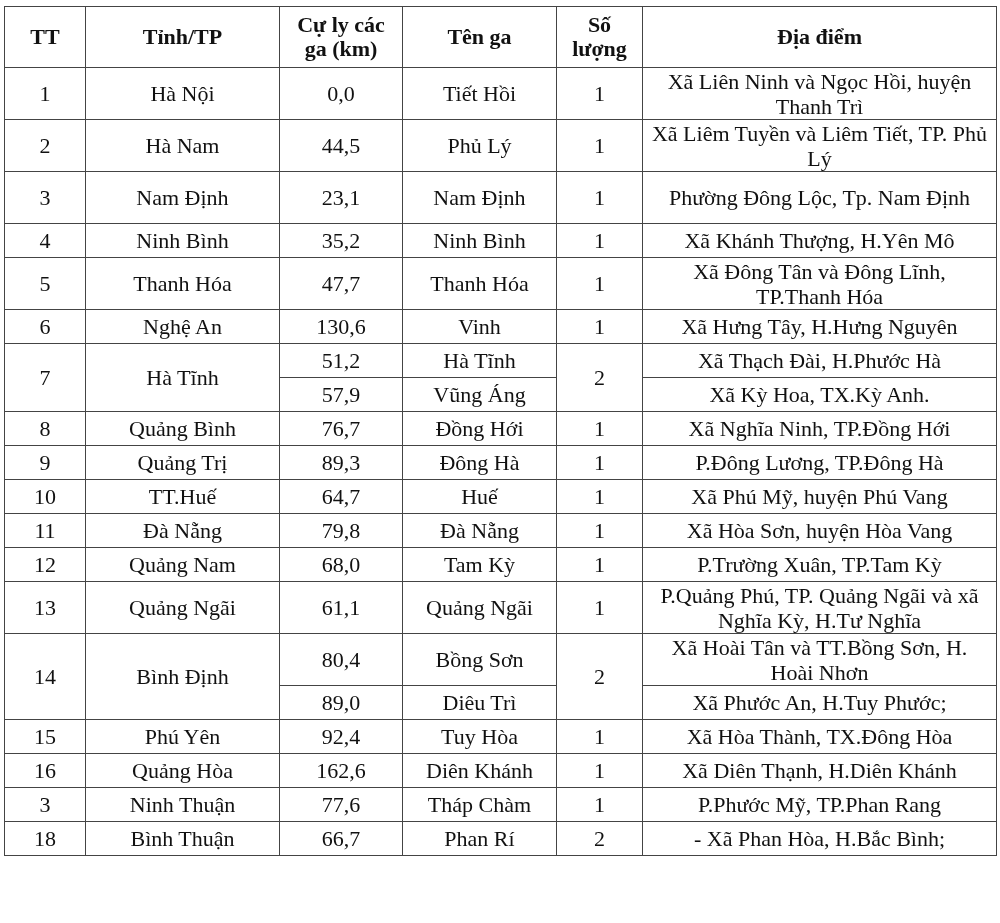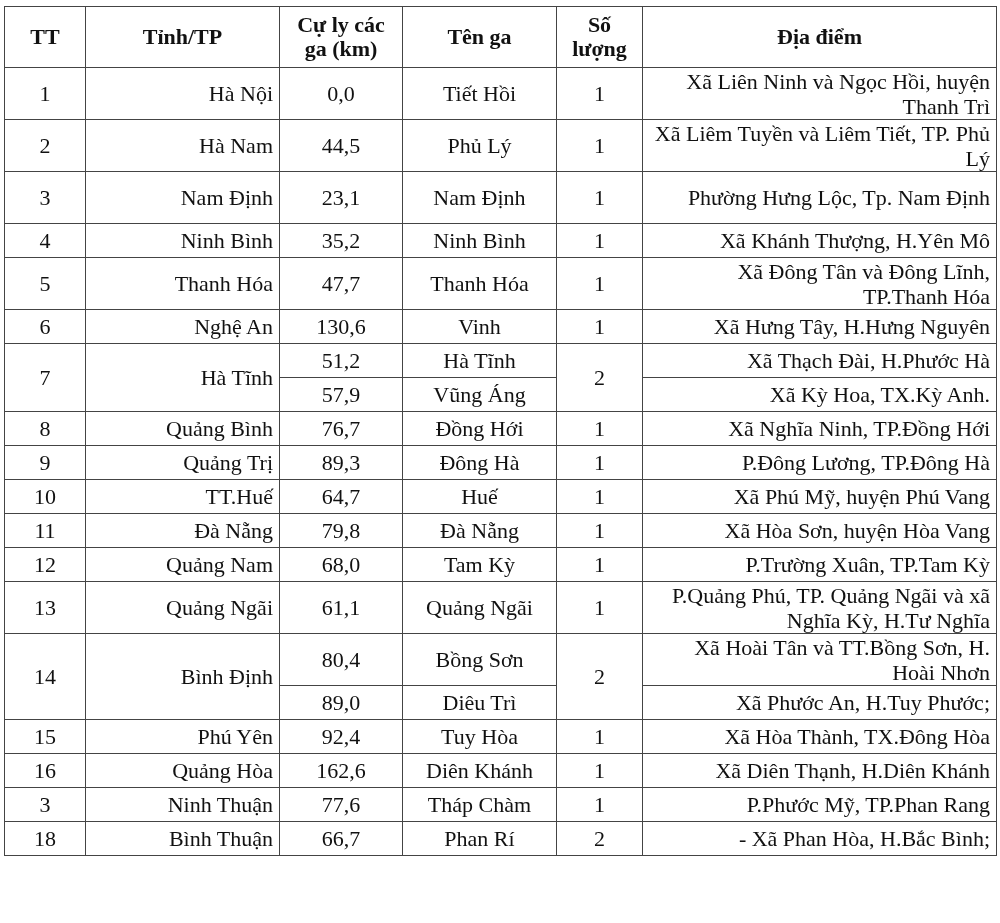--- a/index.html
+++ b/index.html
@@ -5,21 +5,21 @@
   html, body { margin: 0; padding: 0; background: #ffffff; }
   body { width: 1000px; height: 923px; overflow: hidden; position: relative;
          font-family: "Liberation Serif", "DejaVu Serif", serif; color: #111; }
   .topstrip { position: absolute; left: 0; top: 0; width: 1000px; height: 6px; overflow: hidden; }
   table { position: absolute; left: 4px; top: 6px; border-collapse: collapse;
           table-layout: fixed; width: 992px; padding-left: 8px; }
   td, th { border: 1.6px solid #444; padding: 0 6px; font-size: 22px; line-height: 25px;
            vertical-align: middle; }
   th { font-weight: bold; text-align: center; height: 60px; line-height: 24px; }
   td.c { text-align: center; }
-  td.l { text-align: right; margin-top: 24px; }
+  td.l { text-align: center; margin-top: 24px; }
   tr.h1 td { height: 33px; }
   tr.h2 td { height: 51px; }
 </style>
 </head>
 <body>
 
 <div class="topstrip"></div>
 
 <table>
   <colgroup>
@@ -59,21 +59,21 @@
       <td class="c">1</td>
       <td class="l">Xã Liêm Tuyền và Liêm Tiết, TP. Phủ Lý</td>
     </tr>
 
     <tr class="h2">
       <td class="c">3</td>
       <td class="l">Nam Định</td>
       <td class="c">23,1</td>
       <td class="c">Nam Định</td>
       <td class="c">1</td>
-      <td class="l">Phường Hưng Lộc, Tp. Nam Định</td>
+      <td class="l">Phường Đông Lộc, Tp. Nam Định</td>
     </tr>
 
     <tr class="h1">
       <td class="c">4</td>
       <td class="l">Ninh Bình</td>
       <td class="c">35,2</td>
       <td class="c">Ninh Bình</td>
       <td class="c">1</td>
       <td class="l">Xã Khánh Thượng, H.Yên Mô</td>
     </tr>

